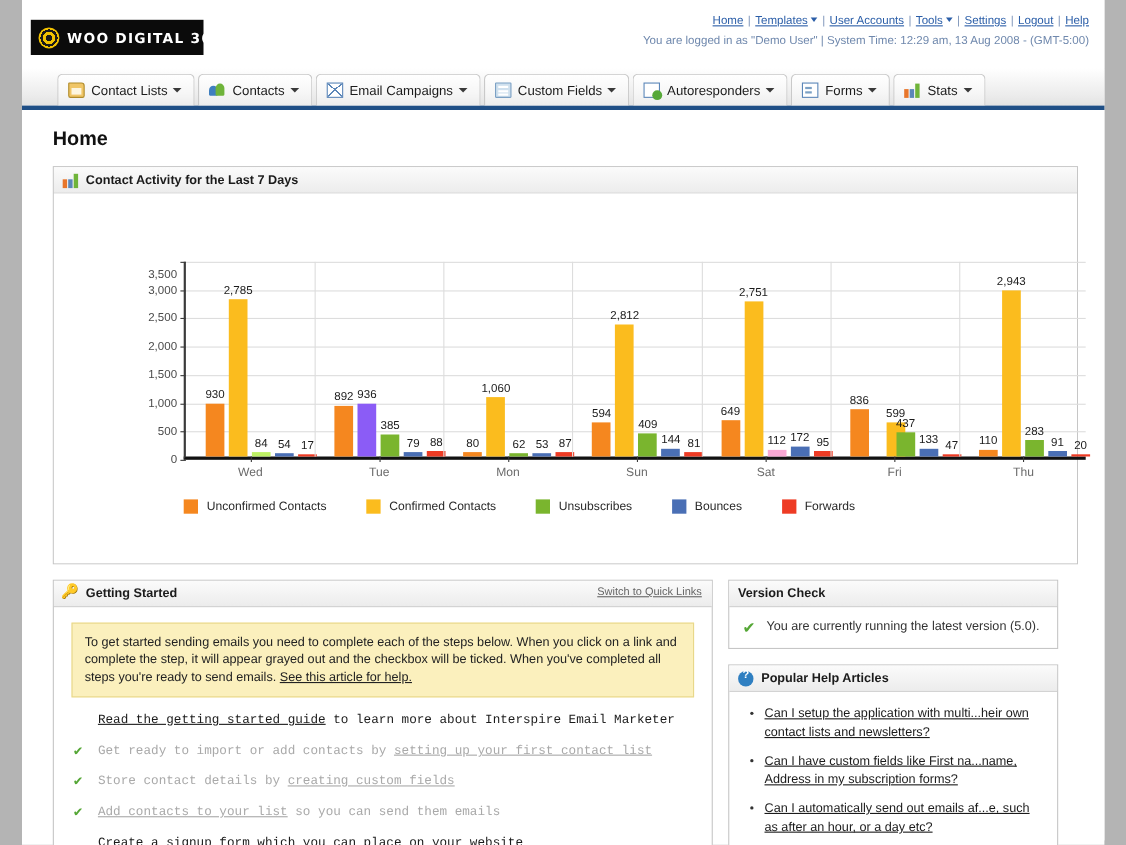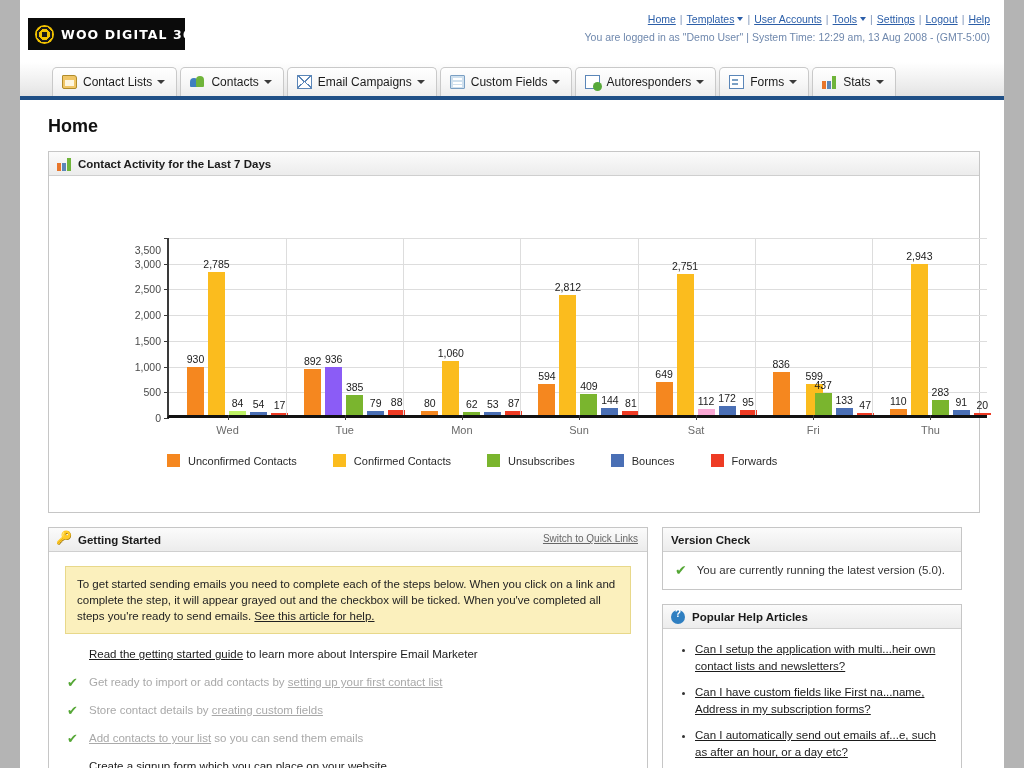--- a/index.html
+++ b/index.html
@@ -278,20 +278,21 @@
     color: #222;
   }
   #gs-notice a { color: #222; text-decoration: underline; }
   .gs-item {
     display: flex;
     align-items: flex-start;
     margin-top: 13px;
     font-size: 11.5px;
     line-height: 15px;
     padding-left: 2px;
+    font-family: Liberation Mono, monospace;
   }
   .gs-check {
     width: 22px; flex: 0 0 auto;
     color: #55a736;
     font-size: 13px;
     line-height: 15px;
   }
   .gs-text { color: #1b1b1b; }
   .gs-item.done .gs-text { color: #a9a9a9; }
   .gs-text a { color: #1b1b1b; text-decoration: underline; }

